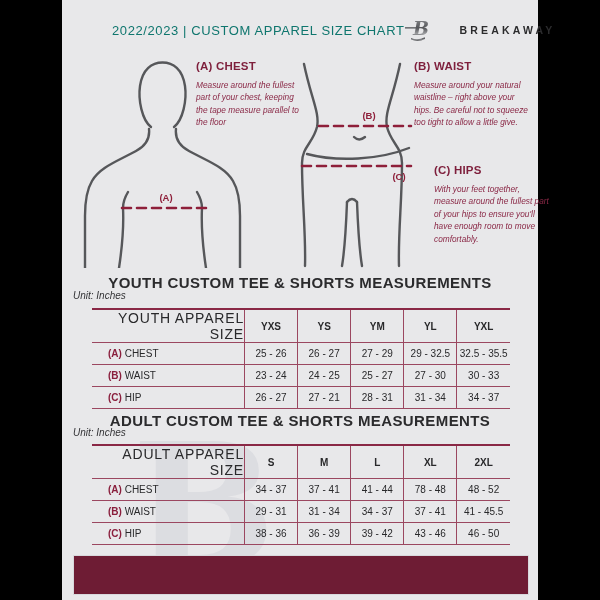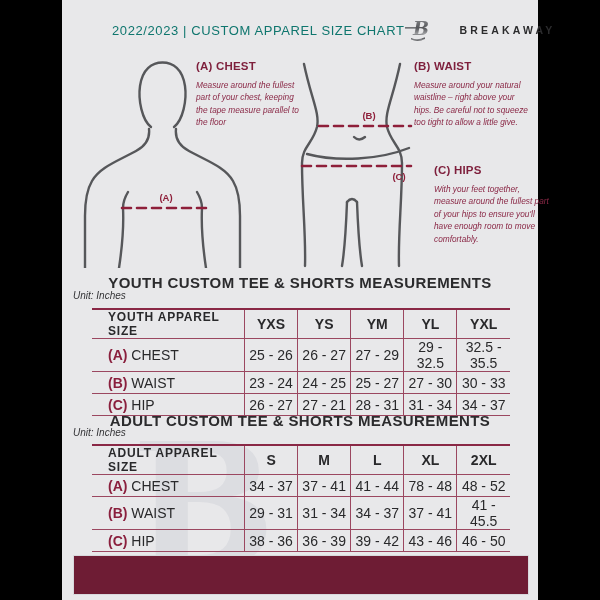--- a/index.html
+++ b/index.html
@@ -22,25 +22,25 @@
   .instr p{margin:0;font-size:8.3px;font-style:italic;line-height:1.5;color:#8a2846;}
 
   
   .sec-title{position:absolute;left:0;width:100%;text-align:center;font-size:15px;
              font-weight:bold;color:#2b2b2d;letter-spacing:.4px;}
   .sec-unit{position:absolute;left:0;width:100%;text-align:left;font-size:10px;
             font-style:italic;color:#333336;margin-left:11px;}
   .size-table{position:absolute;left:30px;width:418px;border-collapse:collapse;
               table-layout:fixed;z-index:2;}
   .size-table th,.size-table td{border-top:1px solid #9b4760;border-bottom:1px solid #9b4760;
-              padding:0;height:21px;text-align:center;font-size:14px;color:#29292b;}
+              padding:0;height:21px;text-align:center;font-size:10px;color:#29292b;}
   .size-table thead th{height:23px;border-top:2px solid #8a2846;font-weight:bold;}
   .size-table th+th,.size-table td+td{border-left:1px solid #9b4760;}
   .size-table .col-label{width:136px;text-align:left;padding-left:16px;}
-  .size-table thead .col-label{font-weight:bold;letter-spacing:.8px;font-size:12px;}
+  .size-table thead .col-label{font-weight:normal;letter-spacing:.8px;font-size:14px;text-align:right;}
   .size-table .prefix{color:#8a1f3d;font-weight:bold;}
 
   .watermark{position:absolute;left:70px;top:420px;font-size:170px;line-height:1;
              font-family:"DejaVu Serif",serif;color:#dcdde1;z-index:1;font-weight:bold;}
 
   .footer-bar{position:absolute;left:11px;top:555px;width:454px;height:38px;
               background:#6e1c34;border:1px solid #d8d8dc;z-index:2;}
   .letterbox{position:absolute;top:0;width:62px;height:600px;background:#000;}
 </style>
 </head>

